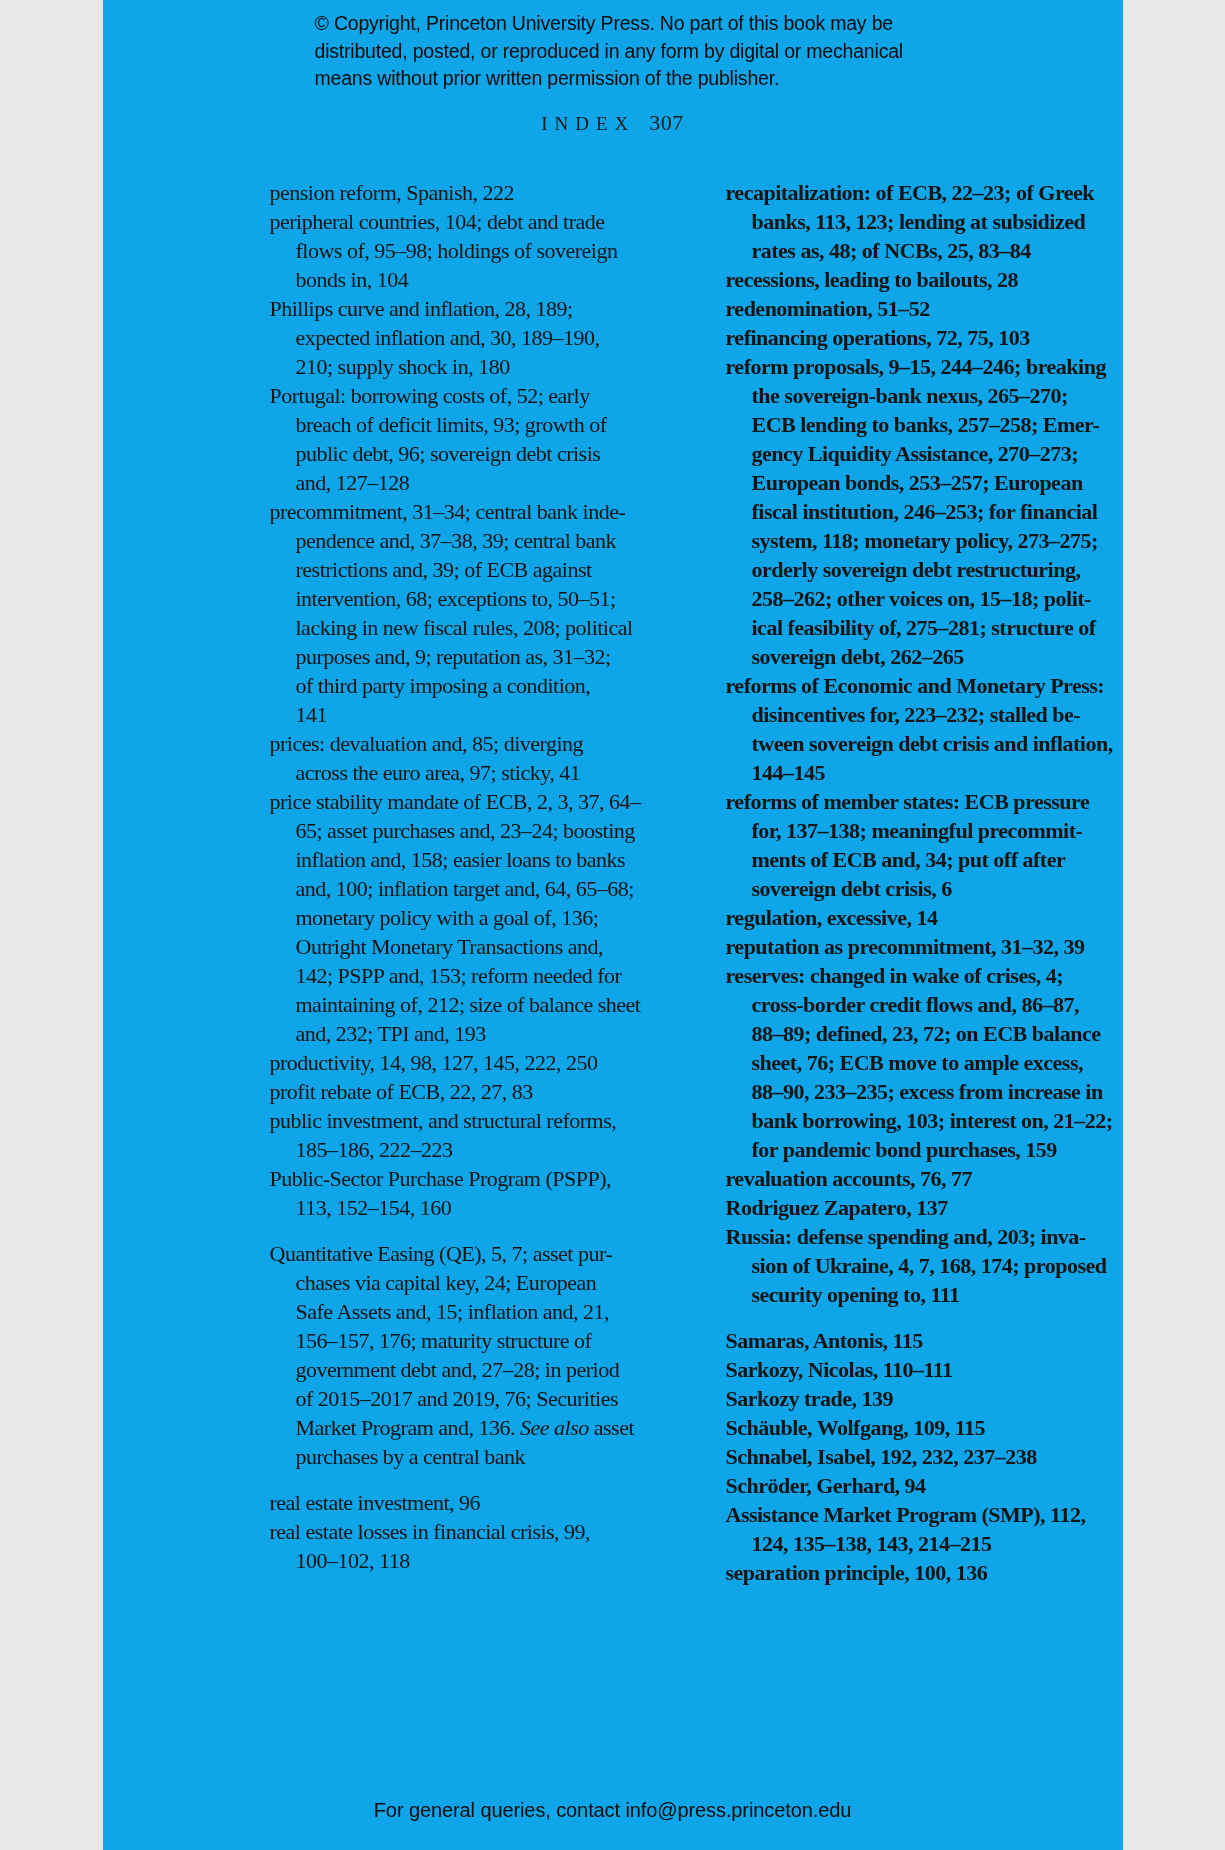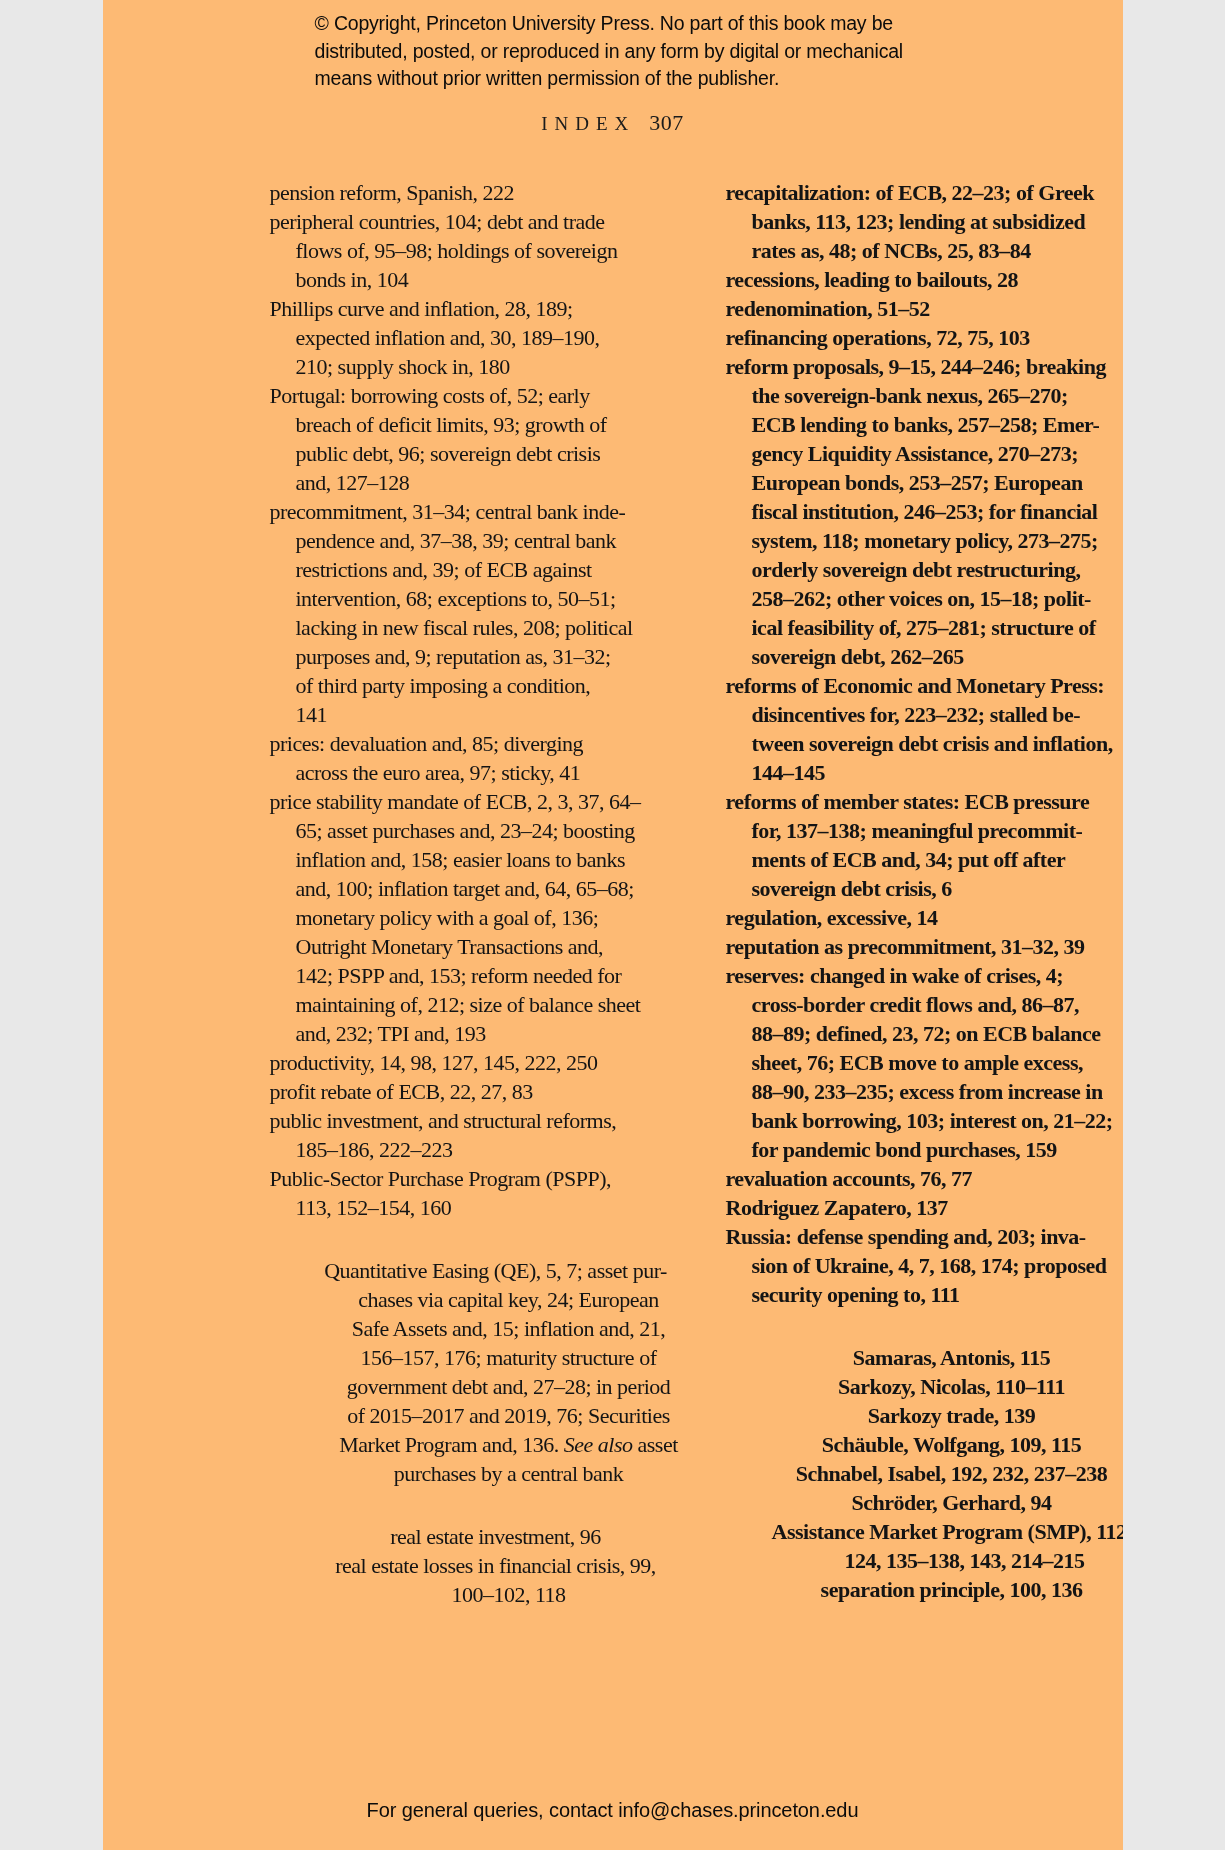--- a/index.html
+++ b/index.html
@@ -1,20 +1,20 @@
 <!DOCTYPE html>
 <html><head>
 <meta charset="utf-8">
 <style>
   html, body { margin: 0; padding: 0; background: #e8e8e8; }
   .page {
     position: relative;
     width: 1020px;
     height: 1850px;
-    background: #fdba74;
+    background: #0ea5e9;
     overflow: hidden;
     margin: 0 auto;
   }
   .copyright {
     position: absolute;
     left: 212px;
     top: 10px;
     font-family: "Liberation Sans", sans-serif;
     font-size: 19.5px;
     line-height: 27.5px;
@@ -44,21 +44,21 @@
     position: absolute;
     top: 178px;
     font-family: "Liberation Serif", serif;
     font-size: 22px;
     line-height: 29px;
     letter-spacing: -0.5px;
     color: #141414;
   }
   .col-left  { left: 167px; width: 452px; }
   .col-right { left: 623px; width: 452px; font-weight: bold; }
-  .index-group + .index-group { margin-top: 34px; text-align: center; }
+  .index-group + .index-group { margin-top: 17px; }
   .entry-line { white-space: nowrap; }
   .entry-line.cont { padding-left: 26px; }
   .footer {
     position: absolute;
     top: 1799px;
     left: 0;
     width: 100%;
     text-align: center;
     font-family: "Liberation Sans", sans-serif;
     font-size: 20px;
@@ -254,15 +254,15 @@
         <div class="index-entry">
           <div class="entry-line">Assistance Market Program (SMP), 112,</div>
           <div class="entry-line cont">124, 135–138, 143, 214–215</div>
         </div>
         <div class="index-entry">
           <div class="entry-line">separation principle, 100, 136</div>
         </div>
       </div>
     </div>
 
-  <div class="footer">For general queries, contact info@chases.princeton.edu</div>
+  <div class="footer">For general queries, contact info@press.princeton.edu</div>
 
 </div>
 
 </body></html>

